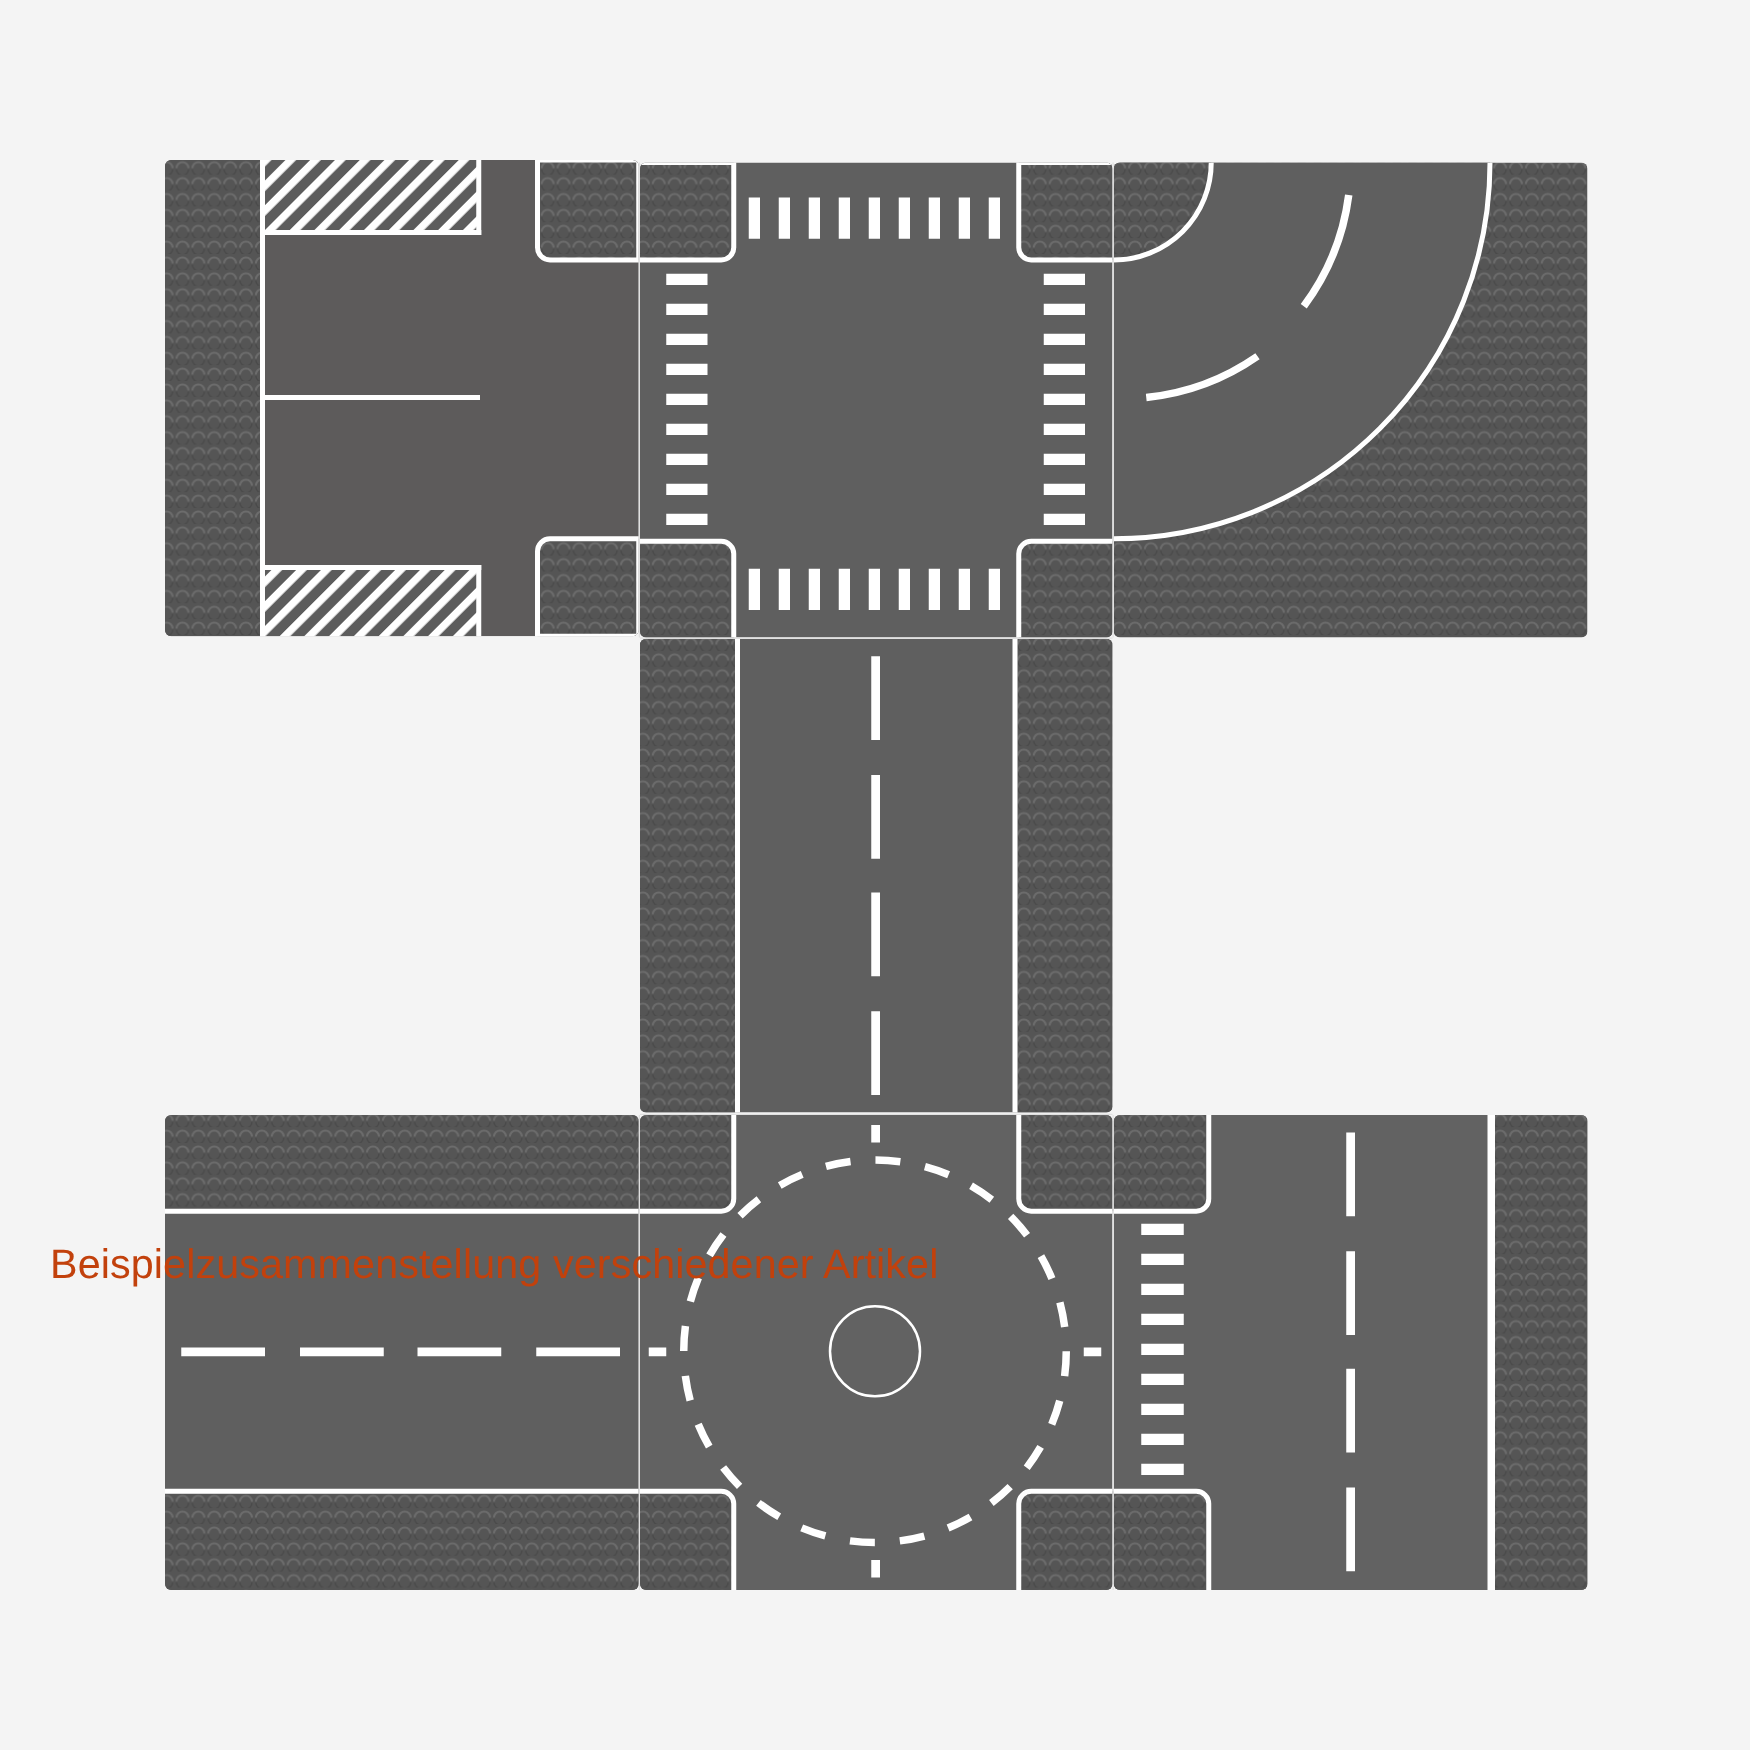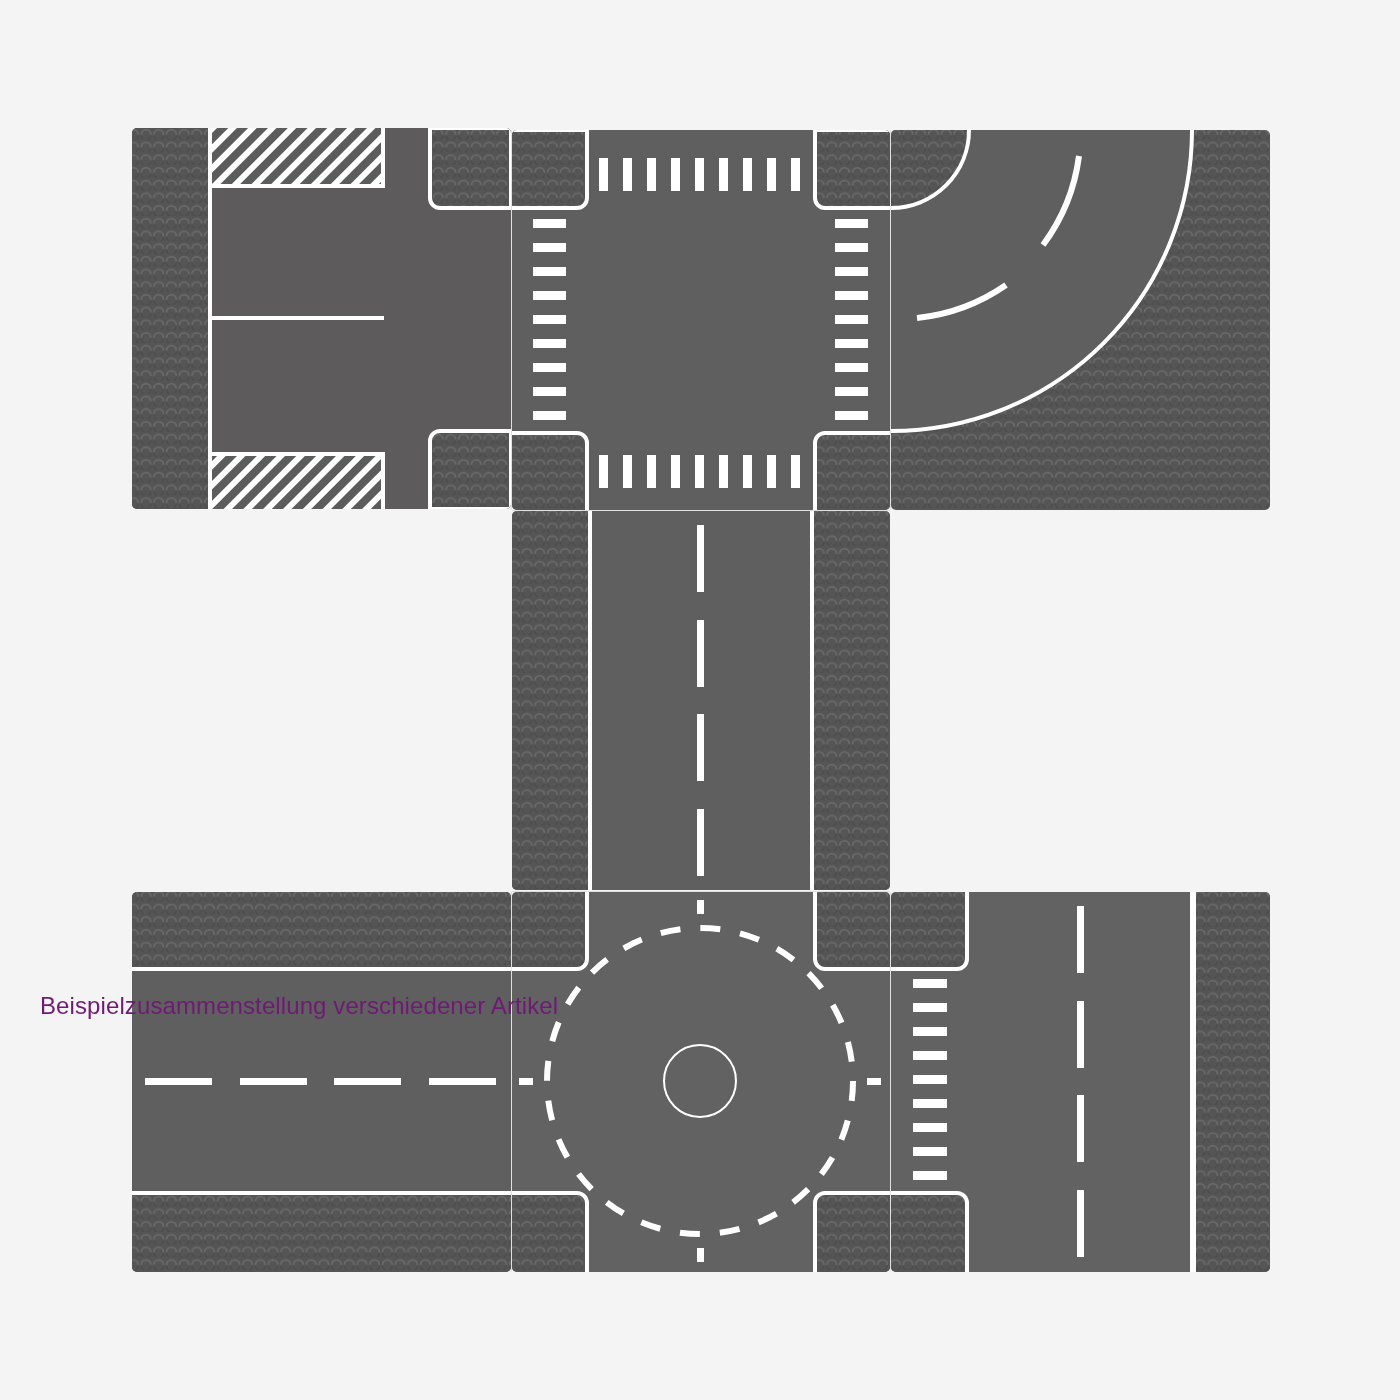--- a/index.html
+++ b/index.html
@@ -7,22 +7,22 @@
     width: 1400px; height: 1400px;
     background: #f4f4f4;
     position: relative;
     overflow: hidden;
     font-family: "Liberation Sans", sans-serif;
   }
   #scene { position: absolute; left: 0; top: 0; }
   .caption {
     position: absolute;
     left: 40px; top: 992px;
-    font-size: 24px;
-    color: #701a75;
+    font-size: 33px;
+    color: #c2410c;
     letter-spacing: 0.1px;
     white-space: nowrap;
   }
 </style>
 </head>
 <body>
 
 <svg id="scene" width="1400" height="1400" viewBox="0 0 1400 1400" xmlns="http://www.w3.org/2000/svg">
   <defs>
     <pattern id="studs" width="12.7" height="12.7" patternUnits="userSpaceOnUse">

